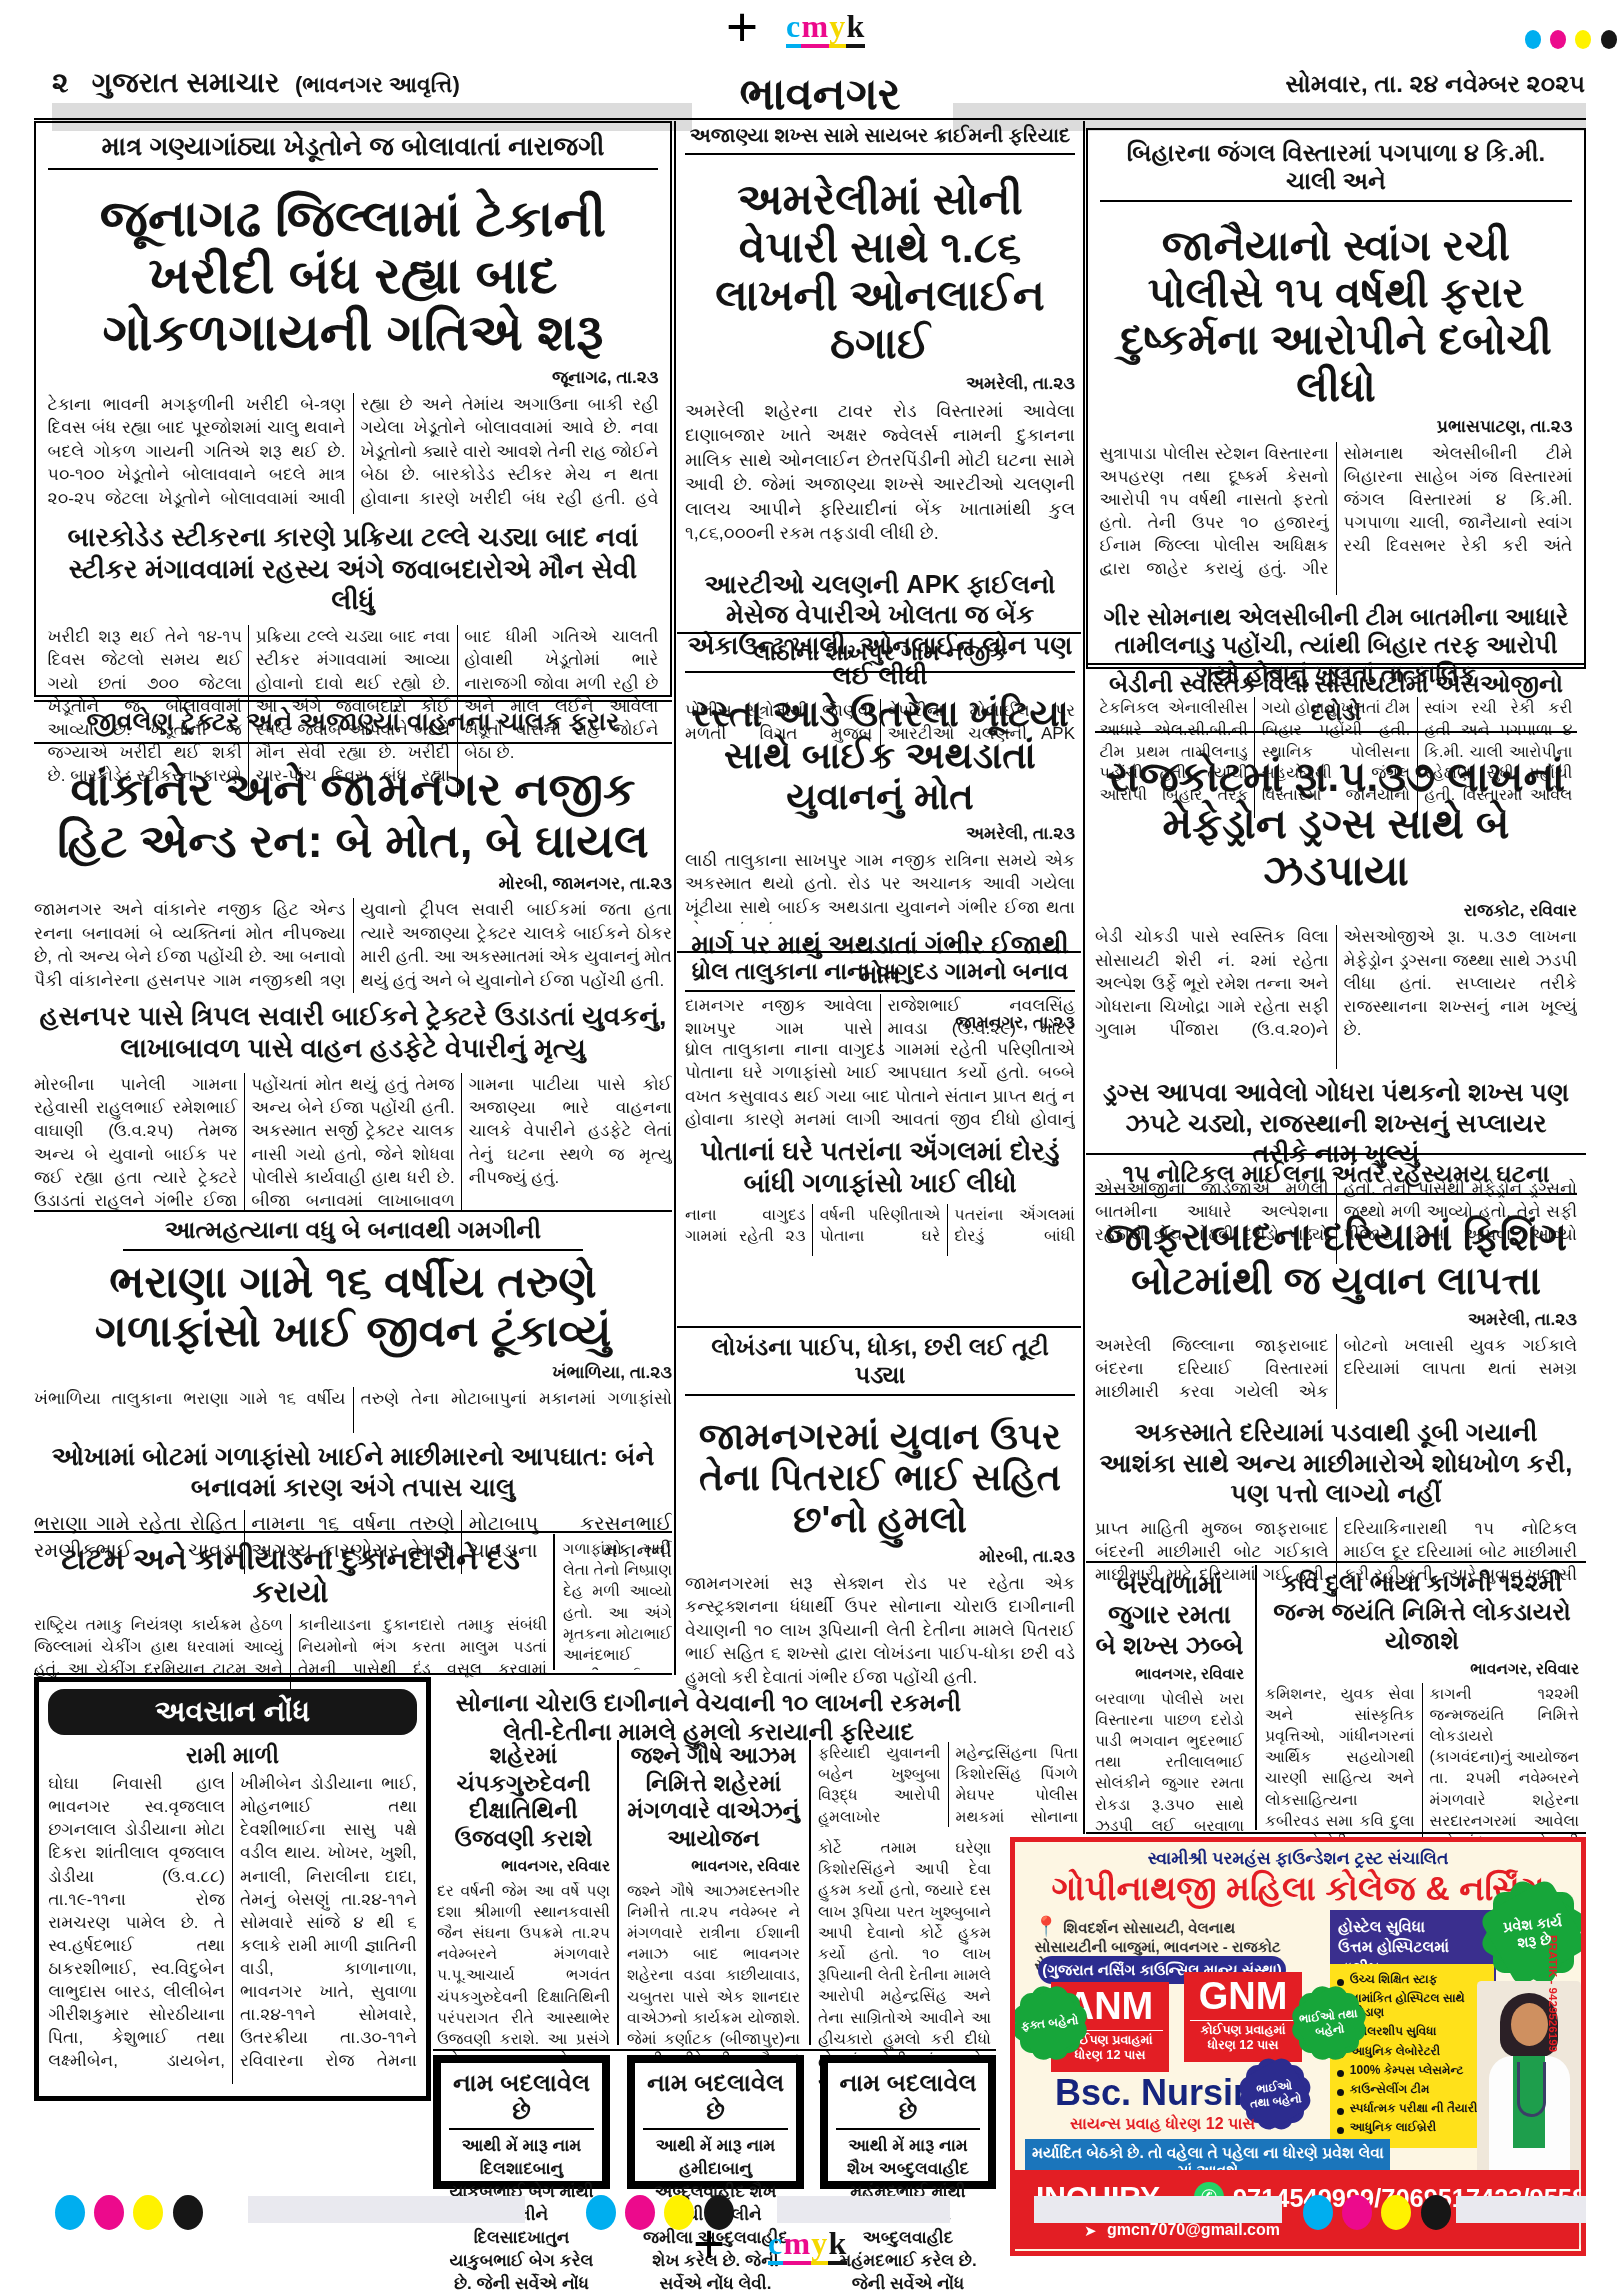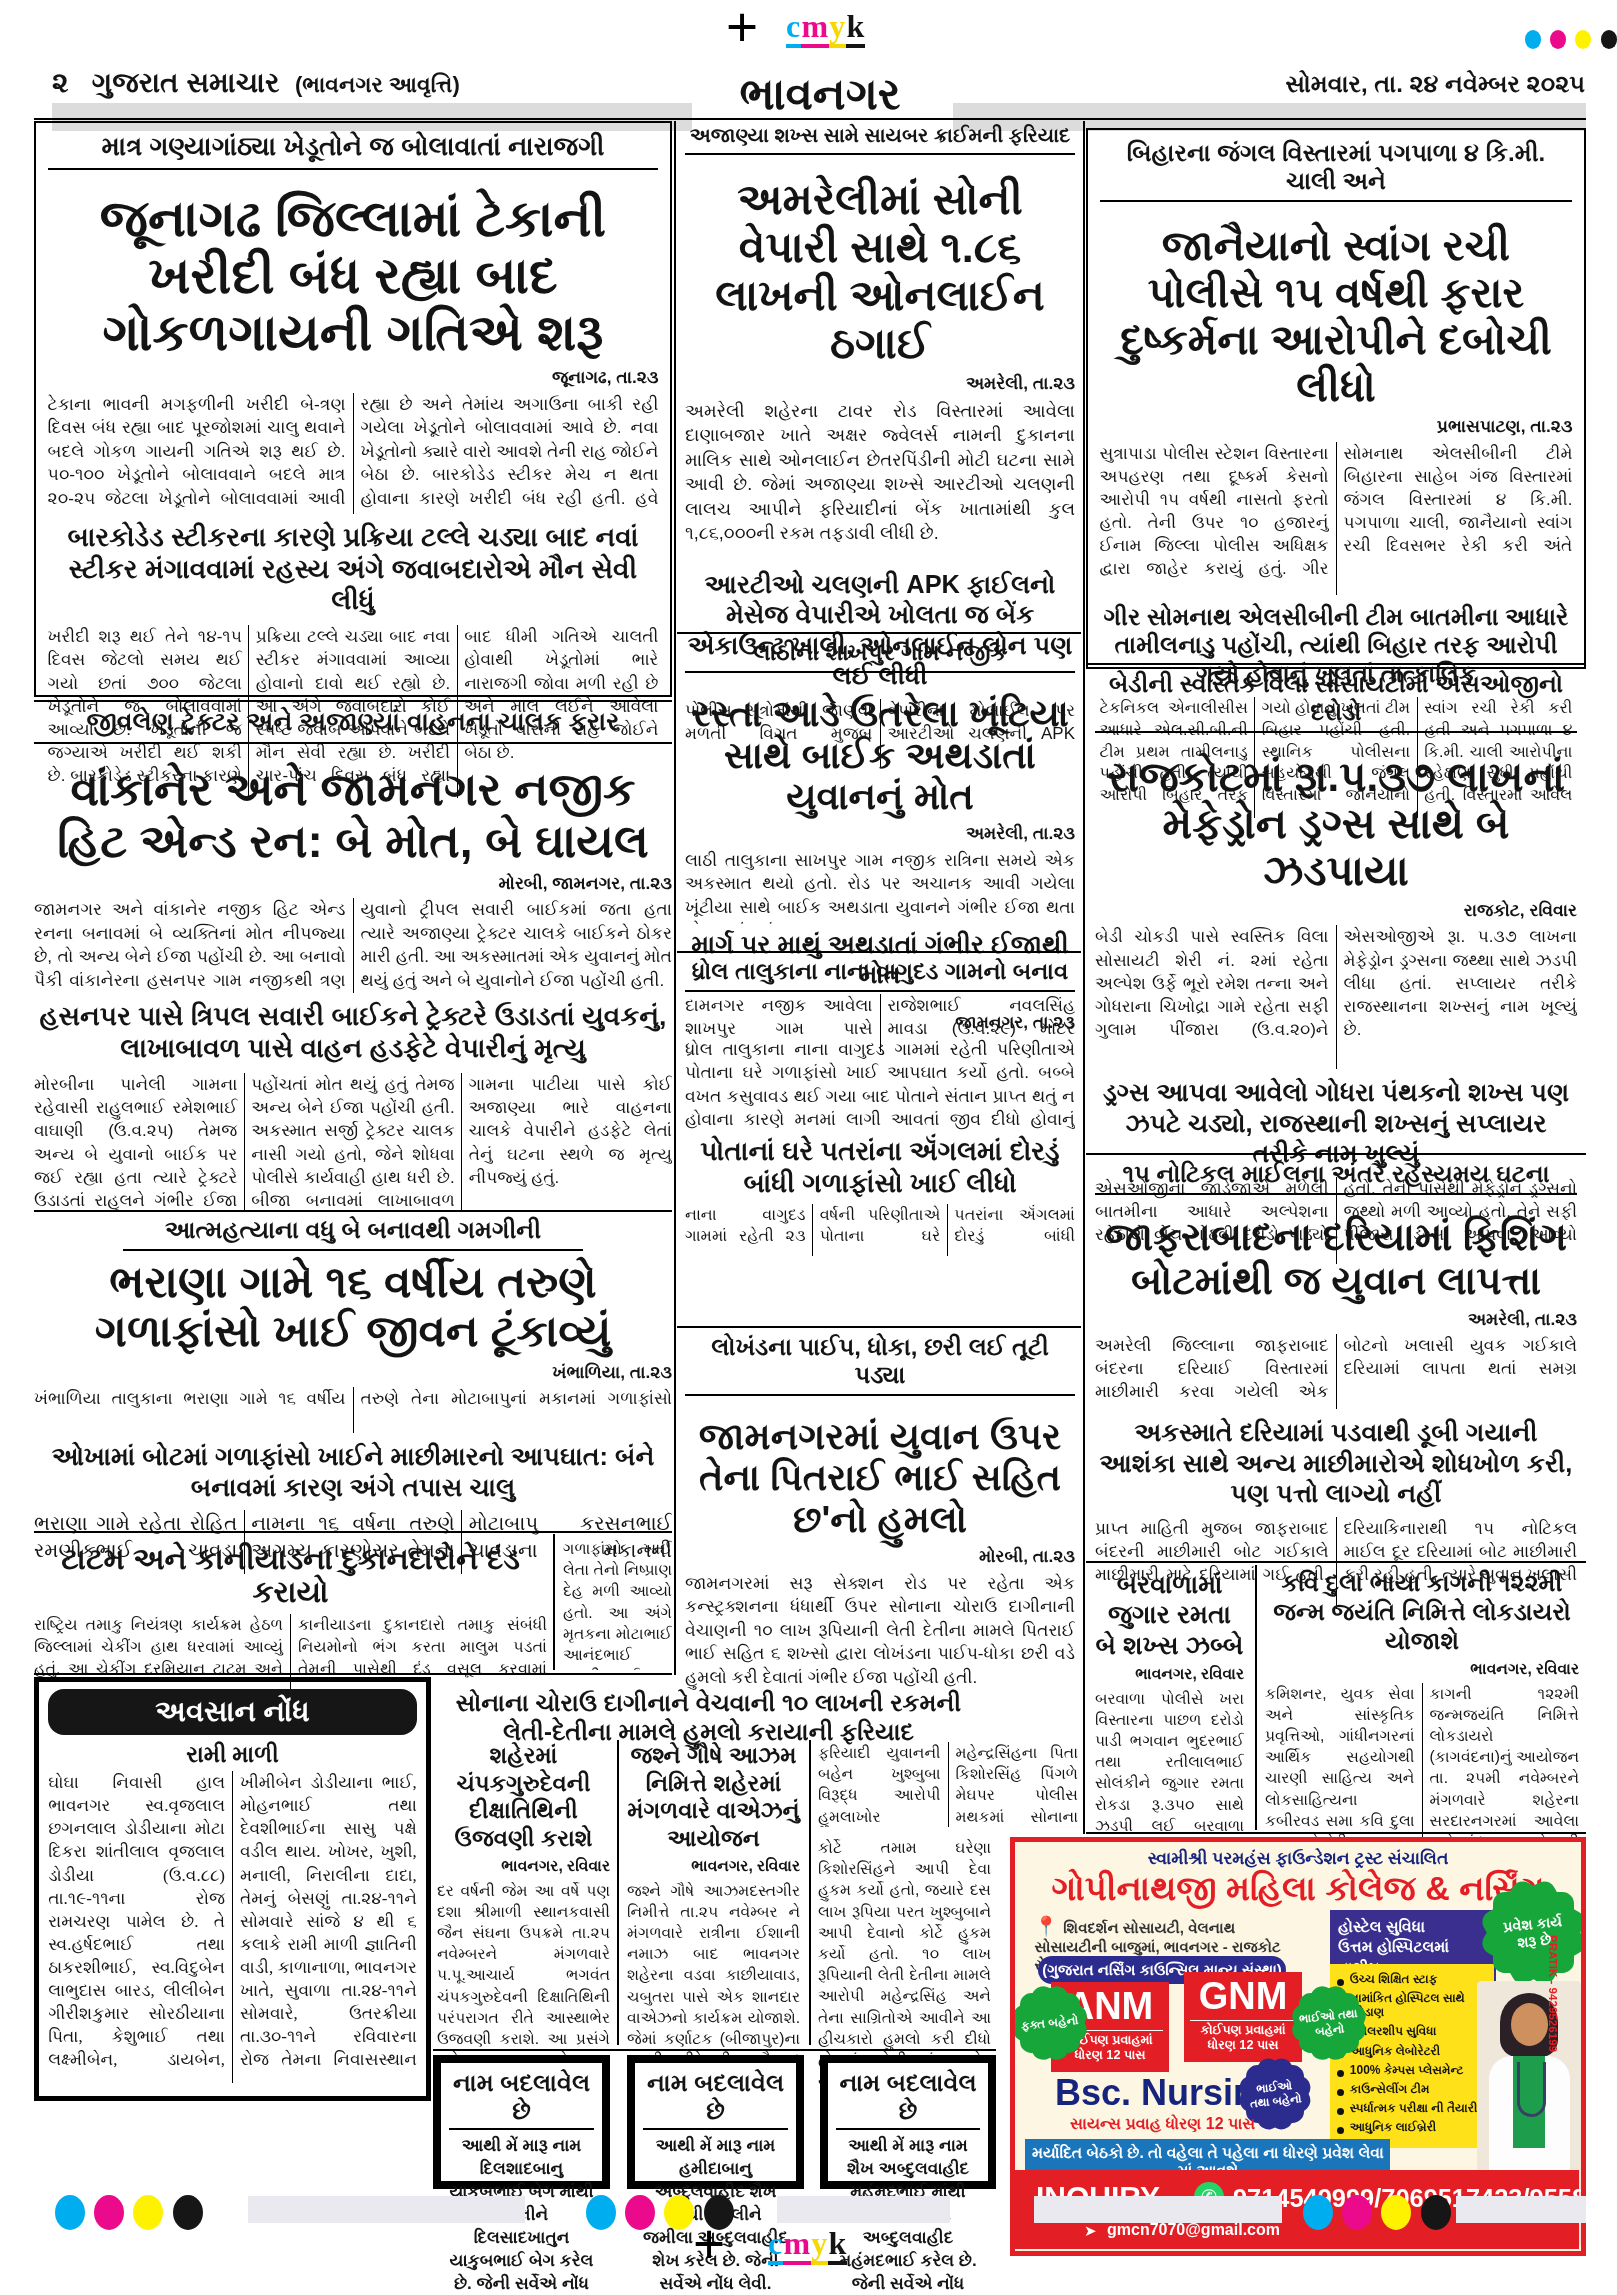--- a/index.html
+++ b/index.html
@@ -97,21 +97,21 @@
   <div class="hrule" style="left:34px;top:1531px;width:638px;"></div>
   <section class="abs" style="left:34px;top:1538px;width:513px;height:132px;">
     <div class="hl" style="font-size:30px;">ટાટમ અને કાનીયાડના દુકાનદારોને દંડ કરાયો</div>
     <div class="bd c2" style="font-size:16px;height:81px;">રાષ્ટ્રિય તમાકુ નિયંત્રણ કાર્યક્રમ હેઠળ જિલ્લામાં ચેકીંગ હાથ ધરવામાં આવ્યું હતું. આ ચેકીંગ દરમિયાન ટાટમ અને કાનીયાડના દુકાનદારો તમાકુ સંબંધી નિયમોનો ભંગ કરતા માલુમ પડતાં તેમની પાસેથી દંડ વસૂલ કરવામાં આવ્યો હતો. આરોગ્ય વિભાગની ટીમ દ્વારા આગામી દિવસોમાં પણ ઝુંબેશ ચાલુ રાખવામાં આવશે.</div>
   </section>
   <div class="vrule" style="left:553px;top:1534px;height:136px;"></div>
   <div class="abs bd" style="left:563px;top:1538px;width:109px;height:132px;font-size:15.6px;">ગળાફાંસો ખાઈ લેતા તેનો નિષ્પ્રાણ દેહ મળી આવ્યો હતો. આ અંગે મૃતકના મોટાભાઈ આનંદભાઈ રમણીકભાઈ ચાવડાએ વાડીનાર મરીન પોલીસને જાણ કરી છે. જે અંગે પોલીસે જરૂરી નોંધ કરી તપાસ હાથ ધરી છે.</div>
 
   <div class="hrule" style="left:34px;top:1673px;width:638px;"></div>
 
-  <section class="abs" style="left:34px;top:1677px;width:397px;height:424px;border:5.8px solid #000;box-sizing:border-box;padding:7px 9.2px;font-family:Liberation Serif, serif;">
+  <section class="abs" style="left:34px;top:1677px;width:397px;height:424px;border:5.8px solid #000;box-sizing:border-box;padding:7px 9.2px;">
     <div style="background:#161616;color:#fff;border-radius:16px;text-align:center;font-size:29px;font-weight:bold;padding:5.8px 0;margin-bottom:7px;">અવસાન નોંધ</div>
     <div style="text-align:center;font-size:23px;font-weight:bold;margin-bottom:3.5px;">રામી માળી</div>
     <div class="bd c2" style="font-size:17px;height:312px;"><span>ઘોઘા નિવાસી હાલ ભાવનગર સ્વ.વૃજલાલ છગનલાલ ડોડીયાના મોટા દિકરા શાંતીલાલ વૃજલાલ ડોડીયા (ઉ.વ.૮૮) તા.૧૯-૧૧ના રોજ રામચરણ પામેલ છે. તે સ્વ.હર્ષદભાઈ તથા ઠાકરશીભાઈ, સ્વ.વિદુબેન લાભુદાસ બારડ, લીલીબેન ગીરીશકુમાર સોરઠીયાના પિતા, કેશુભાઈ તથા લક્ષ્મીબેન, ડાયબેન, ખીમીબેન ડોડીયાના ભાઈ, મોહનભાઈ તથા દેવશીભાઈના સાસુ પક્ષે વડીલ થાય.</span> <span>ખોખર, ખુશી, મનાલી, નિરાલીના દાદા, તેમનું બેસણું તા.૨૪-૧૧ને સોમવારે સાંજે ૪ થી ૬ કલાકે રામી માળી જ્ઞાતિની વાડી, કાળાનાળા, ભાવનગર ખાતે, સુવાળા તા.૨૪-૧૧ને સોમવારે, ઉતરક્રીયા તા.૩૦-૧૧ને રવિવારના રોજ તેમના નિવાસસ્થાન પ્લોટ નં.૮૮, શીવાજી પાર્ક, ફાતિમા કોન્વેન્ટ સ્કૂલની બાજુના ખાંચામાં રાખેલ છે.</span></div>
   </section>
 
   <div class="abs sub" style="left:437px;top:1681px;width:543px;font-size:24px;">સોનાના ચોરાઉ દાગીનાને વેચવાની ૧૦ લાખની રકમની લેતી-દેતીના મામલે હુમલો કરાયાની ફરિયાદ</div>
 
   <section class="abs" style="left:437px;top:1742px;width:173px;height:303px;">
     <div class="minihl">શહેરમાં ચંપકગુરુદેવની દીક્ષાતિથિની ઉજવણી કરાશે</div>
     <div class="dl" style="font-size:15.6px;">ભાવનગર, રવિવાર</div>

